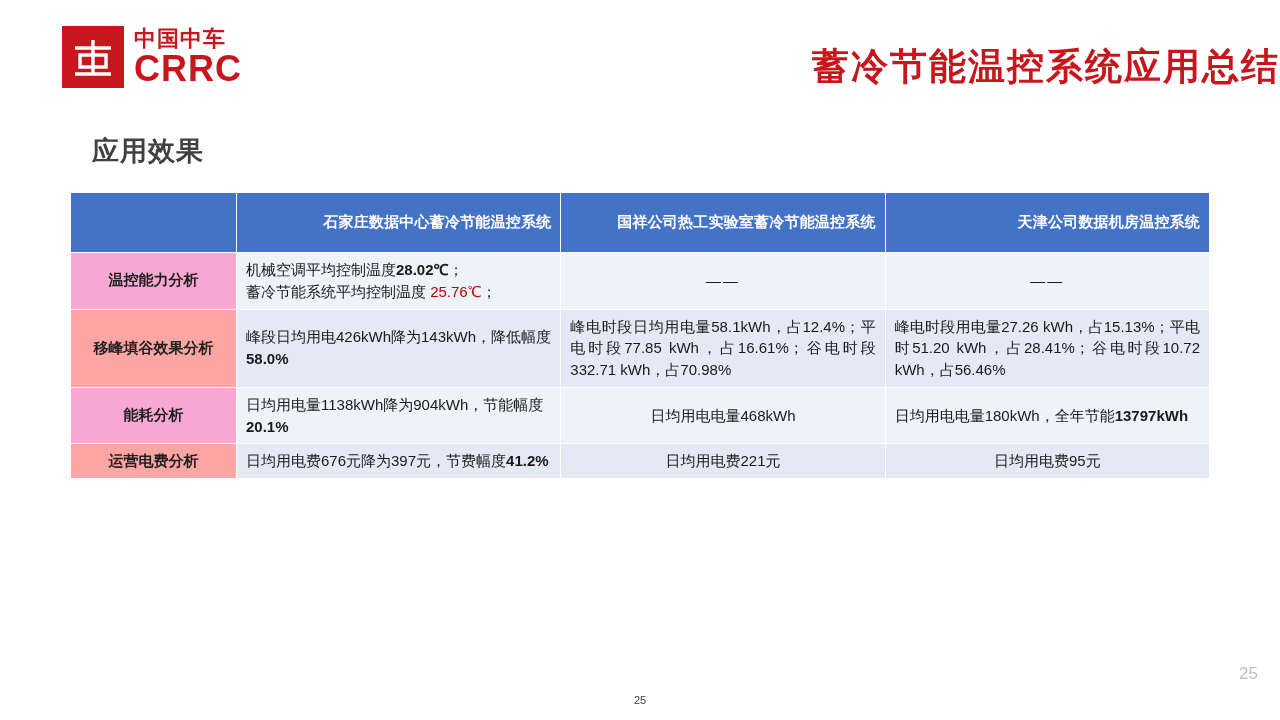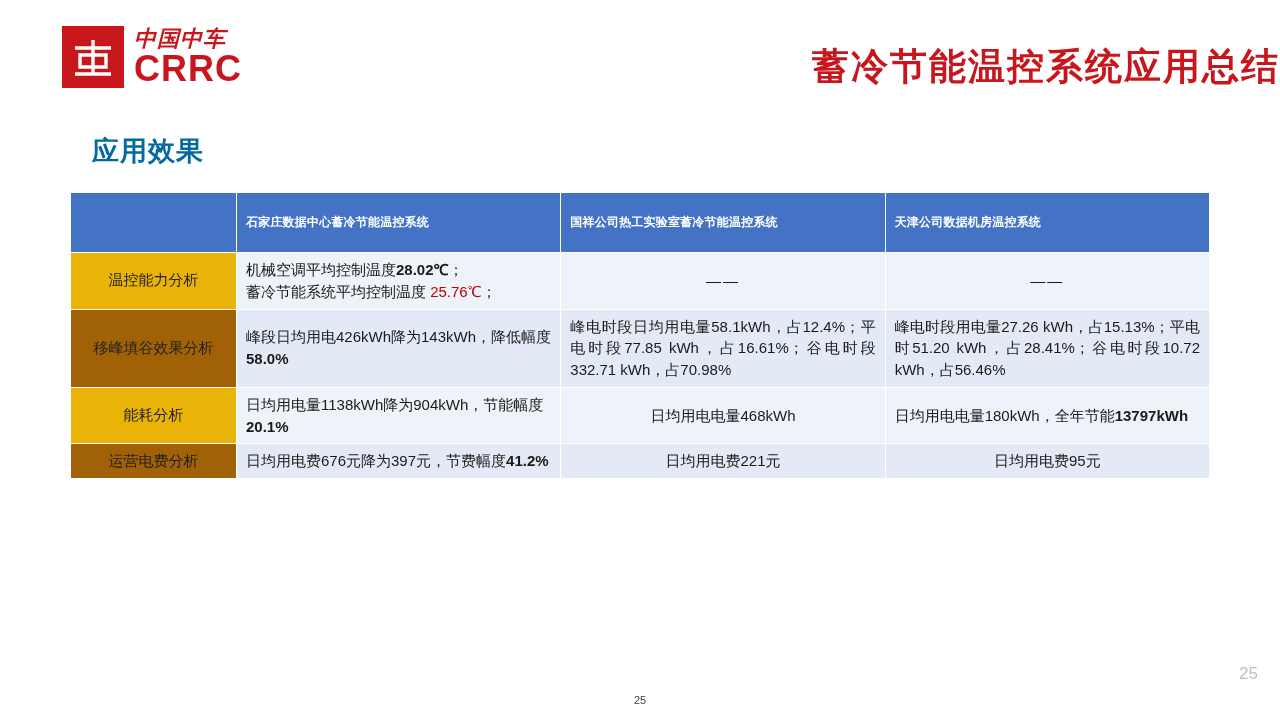--- a/index.html
+++ b/index.html
@@ -42,21 +42,20 @@
     display: flex;
     flex-direction: column;
     justify-content: center;
     line-height: 1.05;
   }
   .logo-cn {
     color: #c8161d;
     font-size: 22px;
     font-weight: bold;
     letter-spacing: 1px;
-    font-style: italic;
   }
   .logo-en {
     color: #c8161d;
     font-size: 36px;
     font-weight: bold;
     letter-spacing: 1px;
   }
 
   .slide-title {
     position: absolute;
@@ -75,21 +74,21 @@
        0 0 2px #ffffff;
   }
 
   
   .section-heading {
     position: absolute;
     left: 92px;
     top: 133px;
     font-size: 27px;
     font-weight: bold;
-    color: #0369a1;
+    color: #404040;
     letter-spacing: 1px;
   }
 
   
   .table-wrap {
     position: absolute;
     left: 70px;
     top: 192px;
     width: 1140px;
   }
@@ -99,41 +98,41 @@
     table-layout: fixed;
   }
   table.apptable th, table.apptable td {
     border: 1px solid #ffffff;
     vertical-align: middle;
     padding: 6px 9px;
   }
   thead th {
     background: #4472c4;
     color: #ffffff;
-    font-size: 12px;
-    font-weight: bold;
-    text-align: left;
+    font-size: 15px;
+    font-weight: bold;
+    text-align: right;
     height: 60px;
     letter-spacing: 0.2px;
   }
   thead th.corner {
     background: #4472c4;
     width: 166px;
   }
   tbody td.rowhead {
     background: #d9e1f2;
     color: #1f1f1f;
     font-size: 15px;
     text-align: center;
     width: 166px;
   }
   tbody tr.band-a td.cell { background: #eef2f9; }
   tbody tr.band-b td.cell { background: #e3eaf6; }
-  tbody tr.band-a td.rowhead { background: #eab308; }
-  tbody tr.band-b td.rowhead { background: #a16207; }
+  tbody tr.band-a td.rowhead { background: #f9a8d4; font-weight: bold; }
+  tbody tr.band-b td.rowhead { background: #fca5a5; font-weight: bold; }
 
   td.cell {
     font-size: 15px;
     color: #1a1a1a;
     line-height: 1.45;
   }
   td.cell.center { text-align: center; }
   td.cell.left { text-align: left; }
   td.cell.justify { text-align: justify; text-align-last: left; }
 

